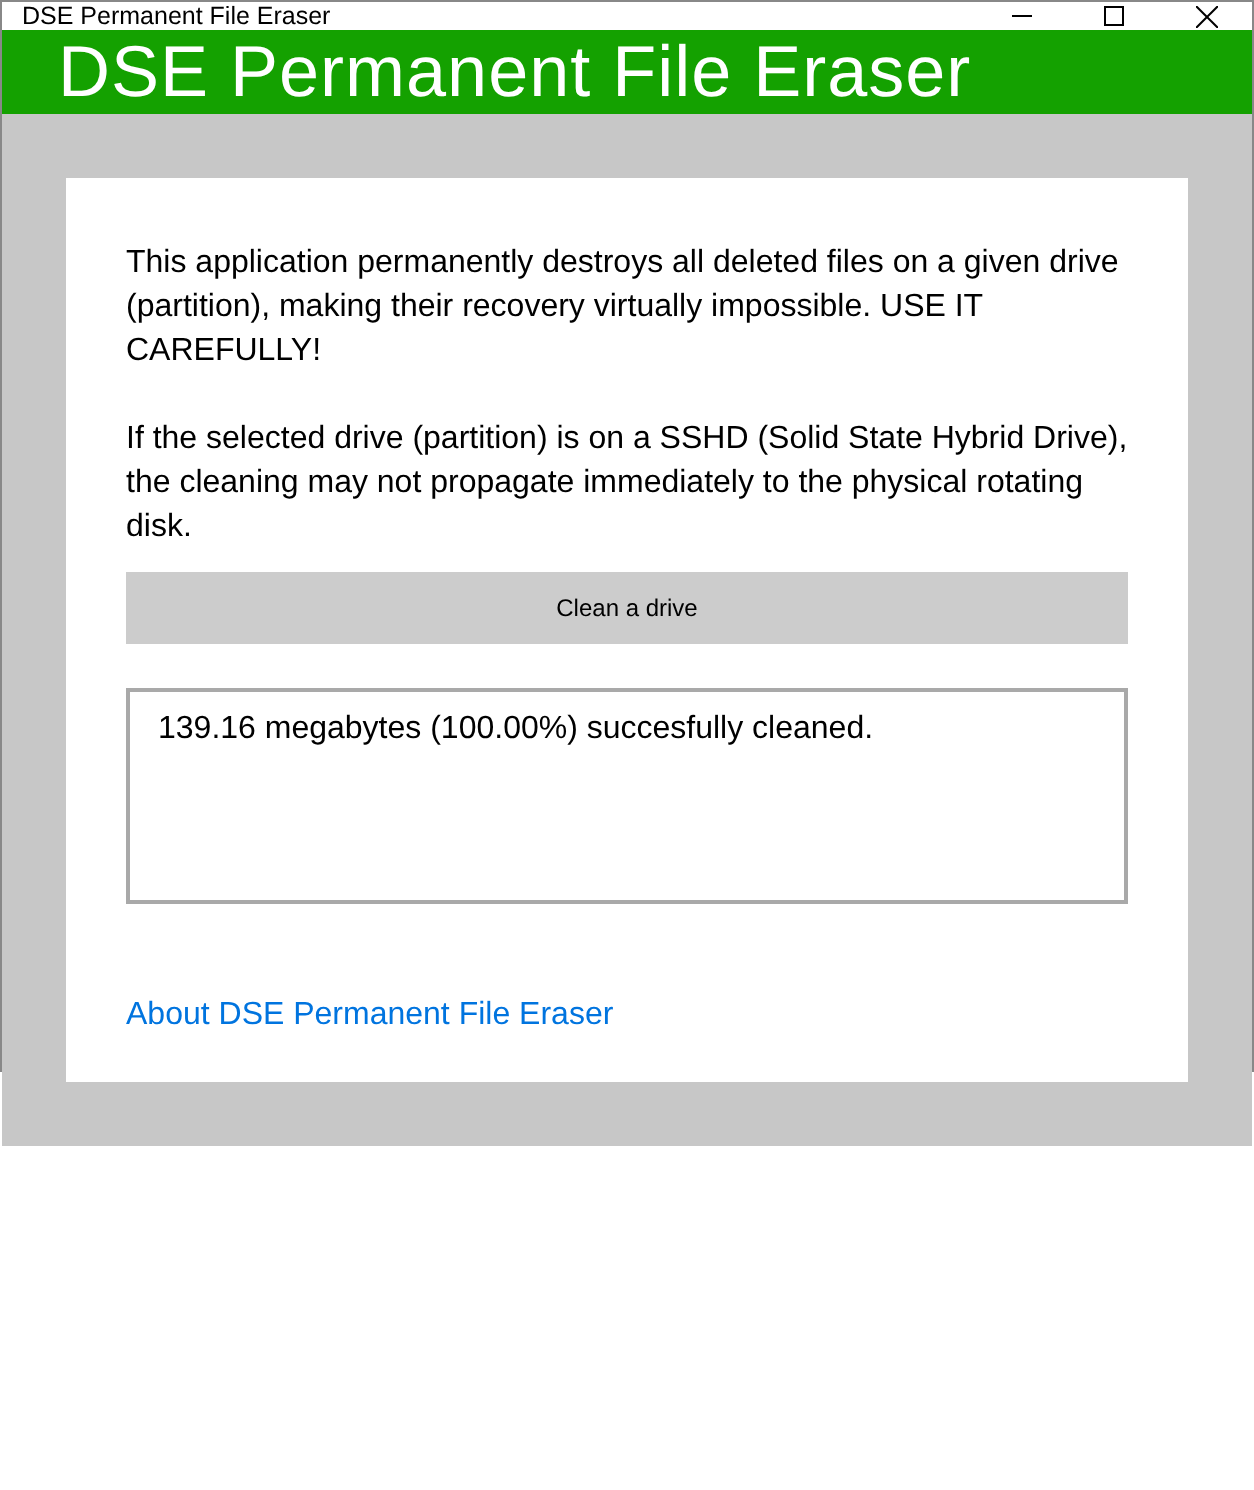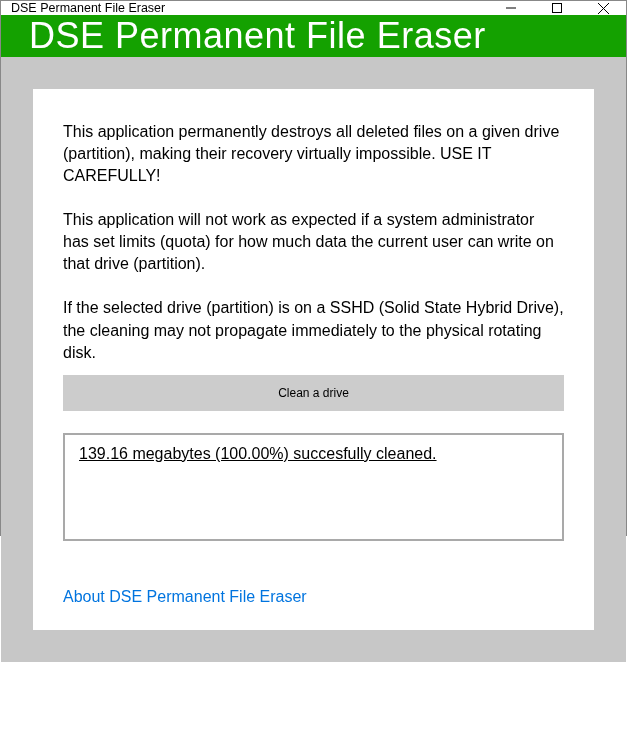--- a/index.html
+++ b/index.html
@@ -104,21 +104,20 @@
     }
     .status-box {
       width: 100%;
       height: 108px;
       border: 2px solid #a9a9a9;
       background: #ffffff;
       padding: 10px 14px;
       font-size: 16px;
       color: #000;
       margin-bottom: 24px;
-      text-decoration: underline;
     }
     .about-link {
       color: #0074df;
       font-size: 16px;
       text-decoration: none;
       cursor: pointer;
       align-self: flex-start;
       margin-top: 23px;
     }
   </style>
@@ -149,21 +148,20 @@
   </div>
 
   <div class="banner">
     <div class="banner-title">DSE Permanent File Eraser</div>
   </div>
 
   <div class="body-area">
     <div class="card">
       <div class="desc">
         <p>This application permanently destroys all deleted files on a given drive (partition), making their recovery virtually impossible. USE IT CAREFULLY!</p>
-        <p>This application will not work as expected if a system administrator has set limits (quota) for how much data the current user can write on that drive (partition).</p>
         <p>If the selected drive (partition) is on a SSHD (Solid State Hybrid Drive), the cleaning may not propagate immediately to the physical rotating disk.</p>
       </div>
       <button class="clean-btn">Clean a drive</button>
       <div class="status-box">
         <span>139.16 megabytes (100.00%) succesfully cleaned.</span>
       </div>
       <a class="about-link">About DSE Permanent File Eraser</a>
     </div>
   </div>
 </div>

